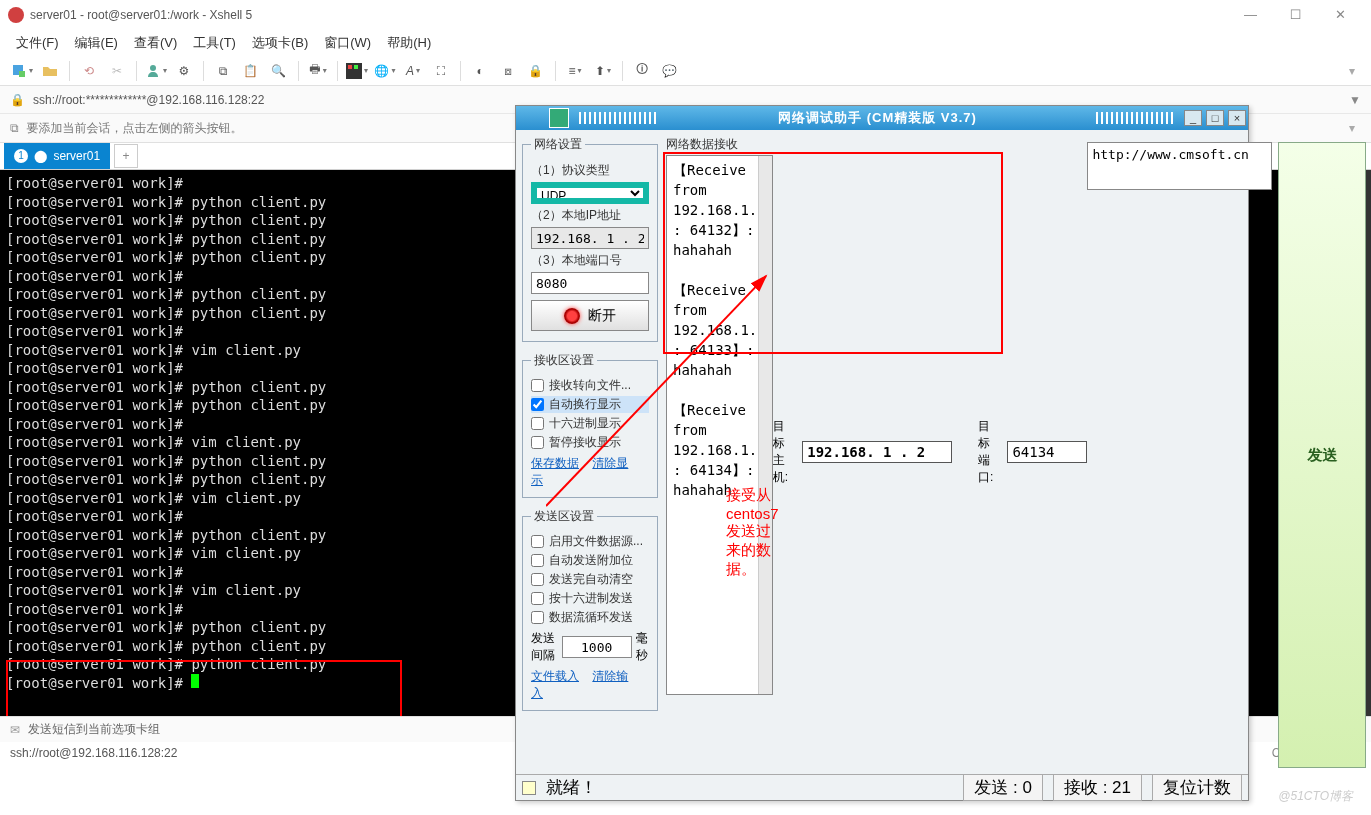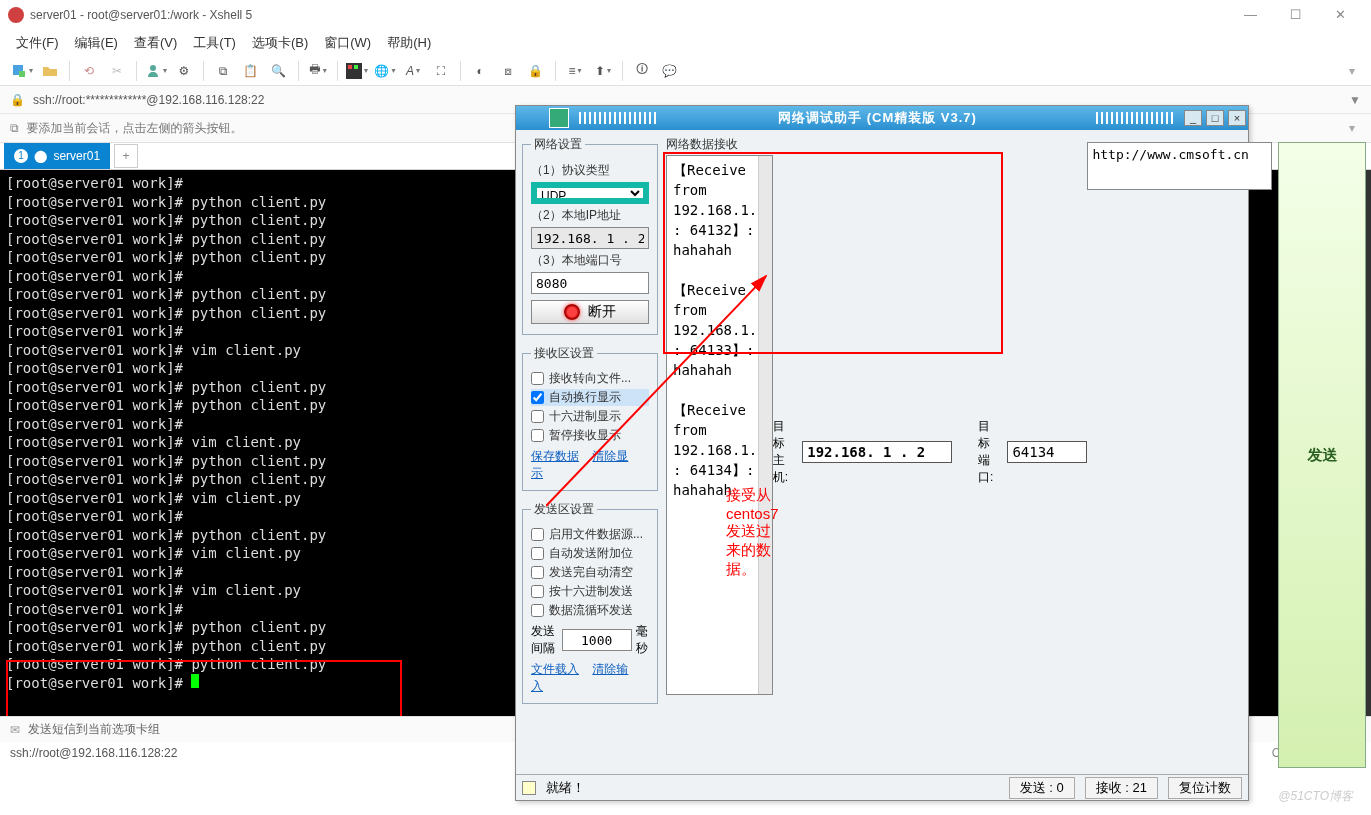--- a/index.html
+++ b/index.html
@@ -40,21 +40,21 @@
 .nt-title .wbtn { width:18px; height:16px; background:#d8e8f0; color:#333; margin:0 2px; text-align:center; line-height:14px; font-size:11px; border:1px solid #888;}
 .nt-body { flex:1; display:flex; position:relative;}
 .nt-left { width: 180px; padding: 6px 6px; display:flex; flex-direction:column; gap:4px;}
 .nt-right { flex:1; padding: 6px 6px 6px 2px; display:flex; flex-direction:row;}
 fieldset.grp { border: 1px solid #9ab; padding: 6px 8px 8px; margin-bottom: 6px; background:#eef2f4;}
 fieldset.grp legend { color:#333; font-size:12px; padding:0 3px;}
 .grp label.row { display:block; margin:3px 0; color:#333; }
 .grp input[type=text] { width: 100%; height: 22px; border: 1px solid #888; padding: 0 4px; font-family: monospace; font-size:13px; background:#fff;}
 .grp input.ro { background:#e8e8e8; }
 .grp select { width:100%; height:22px; border:6px solid #14b8a6; background:#fff; font-size:12px;}
-.bigbtn { width:118px; height:24px; margin:6px auto 2px; border:1px solid #888; background:linear-gradient(#fff,#e0e0e0); display:flex; align-items:center; justify-content:center; gap:8px; font-size:14px;}
+.bigbtn { width:118px; height:31px; margin:6px auto 2px; border:1px solid #888; background:linear-gradient(#fff,#e0e0e0); display:flex; align-items:center; justify-content:center; gap:8px; font-size:14px;}
 .bigbtn .dot { width:16px; height:16px; border-radius:50%; background:radial-gradient(circle,#ff4040 40%,#a00 60%); box-shadow:0 0 4px #f44;}
 .chkrow { display:flex; align-items:center; gap:5px; margin:2px 0; color:#333;}
 .links { margin-top:4px;}
 .links a { color:#1060c0; text-decoration:underline; margin-right:10px; font-size:12px;}
 .sendrow { display:flex; align-items:center; gap:4px; margin:4px 0;}
 .sendrow input { width:48px; height:20px; border:1px solid #888; text-align:center; font-family:monospace;}
 .recv-area { flex:1; position:relative;}
 .recv-area .hdr { font-size:12px; color:#333; margin-bottom:2px;}
 .recv-box { border:1px solid #888; background:#fff; height: 540px; padding:4px 6px; font-family: "NSimSun", monospace; font-size:14px; line-height:20px; white-space:pre-wrap; position:relative;}
 .recv-box .scrollbar { position:absolute; right:0; top:0; width:14px; height:100%; background:#e8e8e8; border-left:1px solid #ccc;}
@@ -62,21 +62,21 @@
 .annot { position:absolute; color:red; font-size:15px; }
 .arrow-svg { position:absolute; pointer-events:none;}
 .dest-row { display:flex; align-items:center; gap:6px; }
 .dest-row .lbl { font-size:12px; }
 .dest-row input { height:22px; border:1px solid #555; font-family:monospace; font-size:14px; padding:0 4px;}
 .dest-row input.ip { width:150px; font-weight:bold;}
 .dest-row input.port { width:80px;}
 .send-area { margin-top:6px; display:flex; gap:6px;}
 .send-area textarea { flex:1; height:48px; border:1px solid #888; font-family:monospace; font-size:13px; padding:4px; resize:none;}
 .send-btn { width:88px; background:linear-gradient(#f4ffe8,#d4f0b0); border:1px solid #8a8; color:#2a6020; font-size:15px; font-weight:bold;}
-.nt-status { height:26px; border-top:1px solid #aaa; display:flex; align-items:center; padding:0 6px; gap:10px; font-size:13px; background:#eef2f4;}
+.nt-status { height:26px; border-top:1px solid #aaa; display:flex; align-items:center; padding:0 6px; gap:10px; font-size:17px; background:#eef2f4;}
 .nt-status .ready-ico { width:14px; height:14px; border:1px solid #888; background:#ffc;}
 .nt-status .seg { border:1px solid #aaa; padding:1px 10px; background:#f4f4f4;}
 .nt-status .spacer { flex:1;}
 .watermark { position:absolute; right:18px; bottom:10px; color:#ccc; font-size:12px; font-style:italic;}
 .ico-svg { width:16px; height:16px; }
 </style>
 </head>
 <body>
 
 <div class="titlebar">

